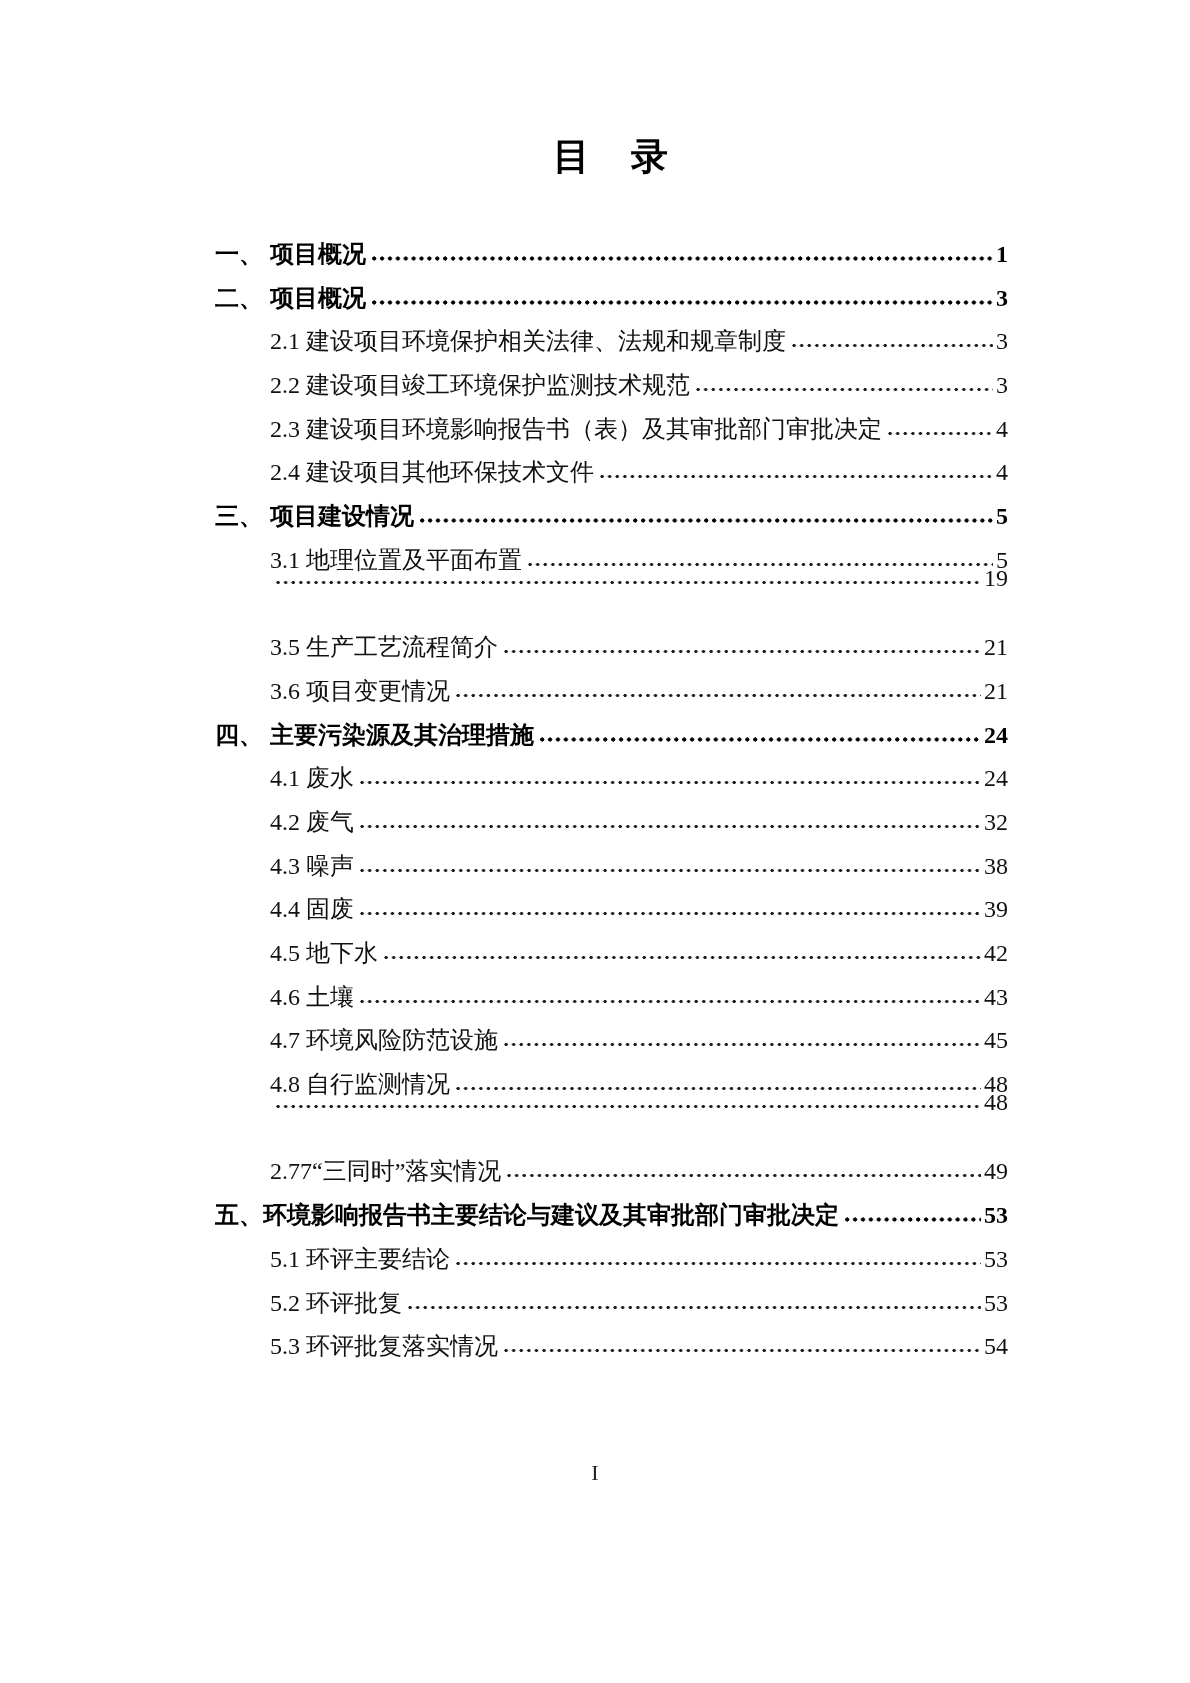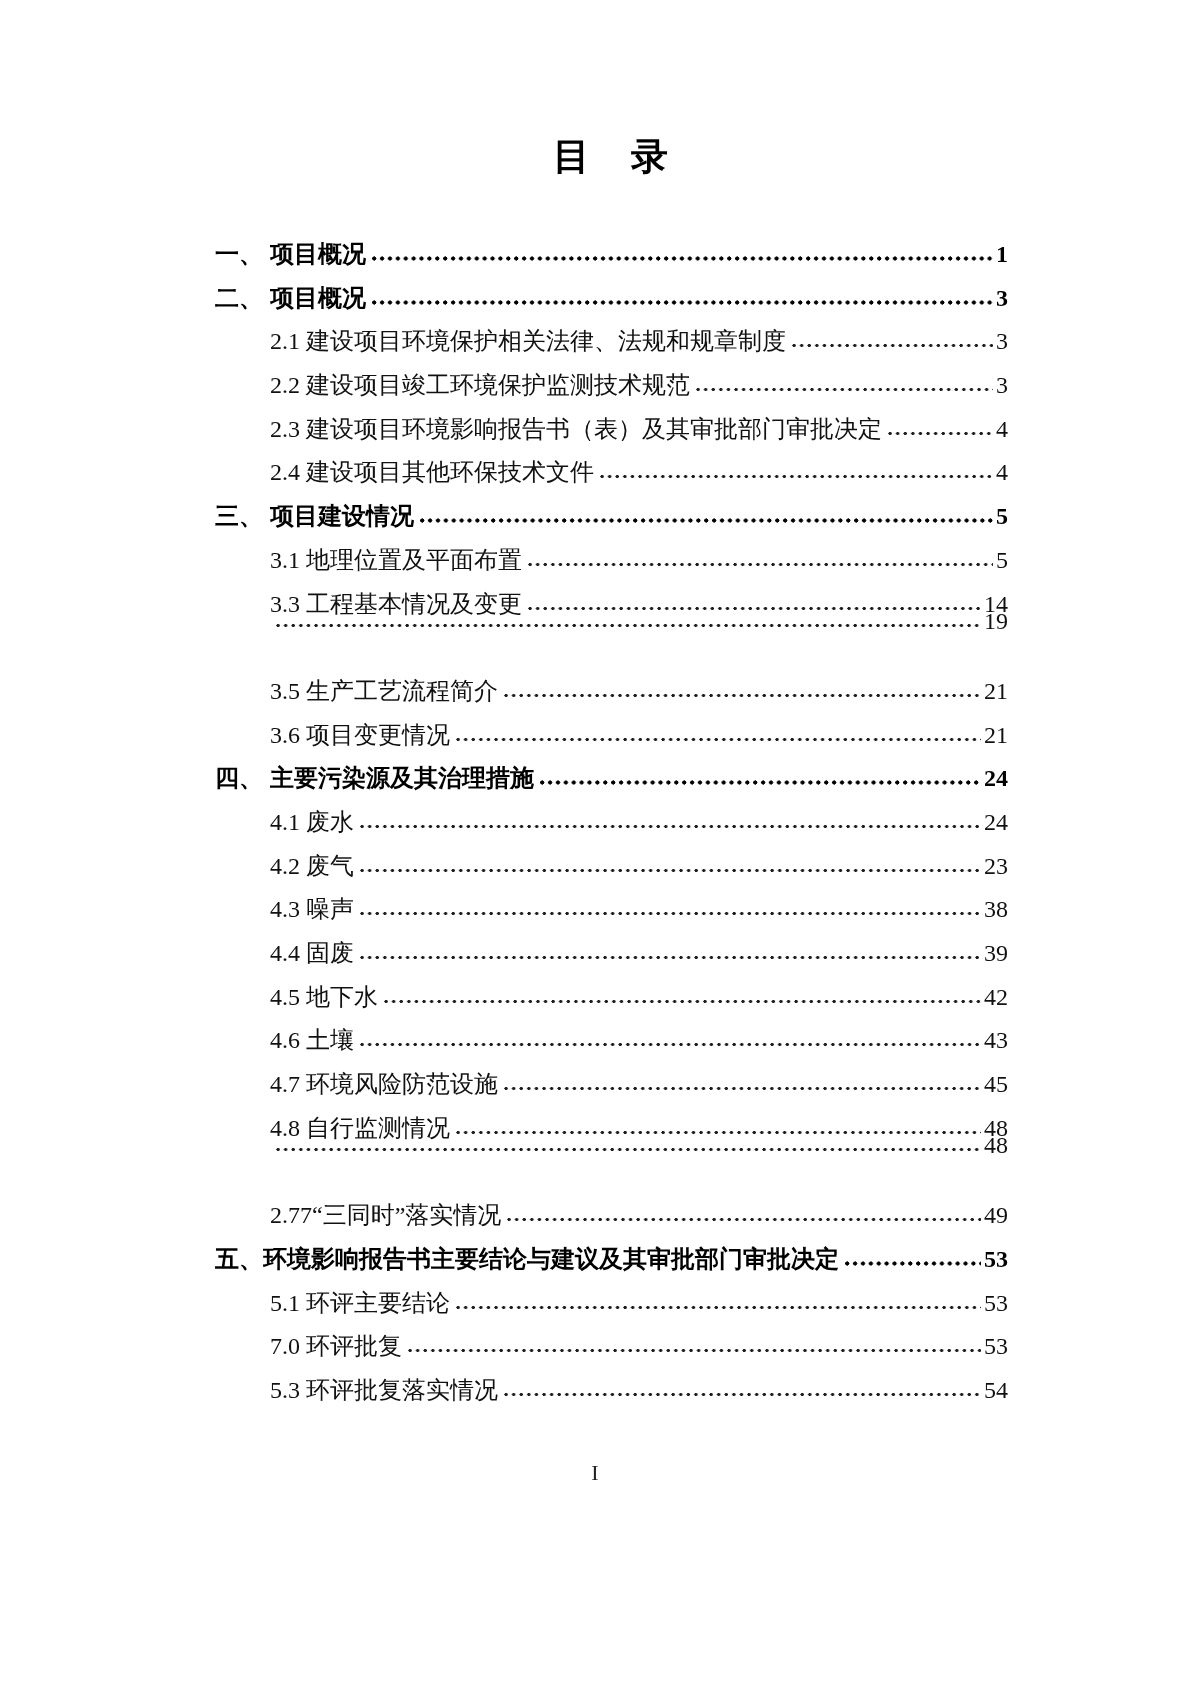--- a/index.html
+++ b/index.html
@@ -137,26 +137,20 @@
     <span class="toc-page">5</span>
   </div>
       <div class="toc-row l2">
 
     <span class="toc-label">3.1 地理位置及平面布置</span>
     <span class="leader"></span>
     <span class="toc-page">5</span>
   </div>
       <div class="toc-row l2">
 
-    <span class="toc-label">3.3 工程基本情况及变更</span>
-    <span class="leader"></span>
-    <span class="toc-page">14</span>
-  </div>
-      <div class="toc-row l2">
-
     <span class="leader"></span>
     <span class="toc-page">19</span>
   </div>
       <div class="toc-row l2">
 
     <span class="toc-label">3.5 生产工艺流程简介</span>
     <span class="leader"></span>
     <span class="toc-page">21</span>
   </div>
       <div class="toc-row l2">
@@ -174,21 +168,21 @@
       <div class="toc-row l2">
 
     <span class="toc-label">4.1 废水</span>
     <span class="leader"></span>
     <span class="toc-page">24</span>
   </div>
       <div class="toc-row l2">
 
     <span class="toc-label">4.2 废气</span>
     <span class="leader"></span>
-    <span class="toc-page">23</span>
+    <span class="toc-page">32</span>
   </div>
       <div class="toc-row l2">
 
     <span class="toc-label">4.3 噪声</span>
     <span class="leader"></span>
     <span class="toc-page">38</span>
   </div>
       <div class="toc-row l2">
 
     <span class="toc-label">4.4 固废</span>
@@ -237,21 +231,21 @@
     <span class="toc-page">53</span>
   </div>
       <div class="toc-row l2">
 
     <span class="toc-label">5.1 环评主要结论</span>
     <span class="leader"></span>
     <span class="toc-page">53</span>
   </div>
       <div class="toc-row l2">
 
-    <span class="toc-label">7.0 环评批复</span>
+    <span class="toc-label">5.2 环评批复</span>
     <span class="leader"></span>
     <span class="toc-page">53</span>
   </div>
       <div class="toc-row l2">
 
     <span class="toc-label">5.3 环评批复落实情况</span>
     <span class="leader"></span>
     <span class="toc-page">54</span>
   </div>
     </div>

